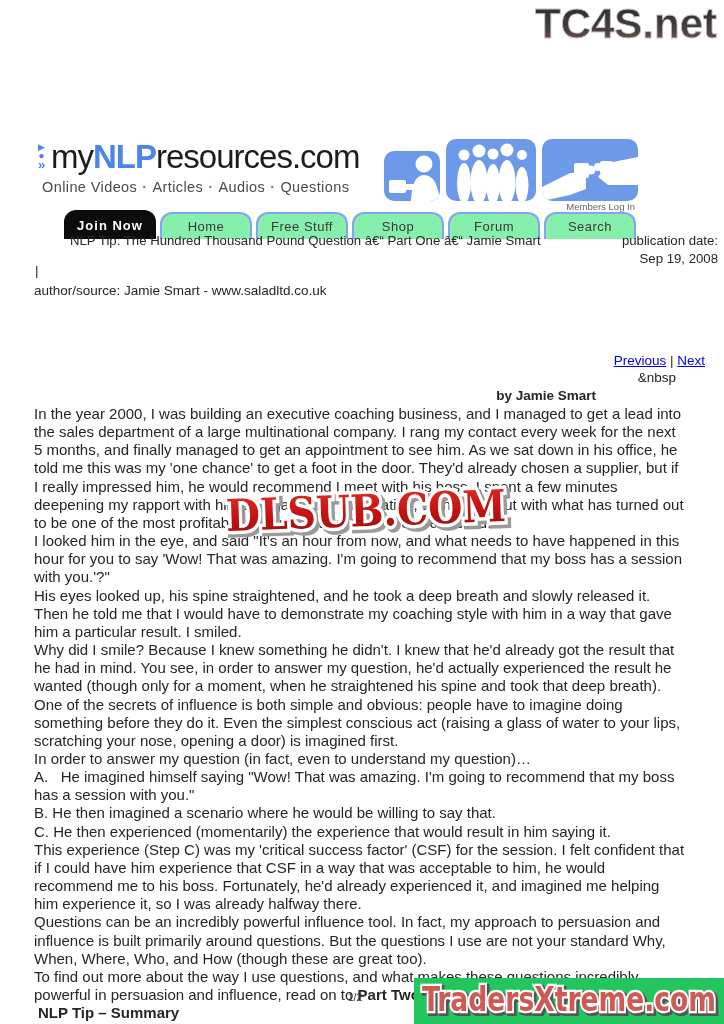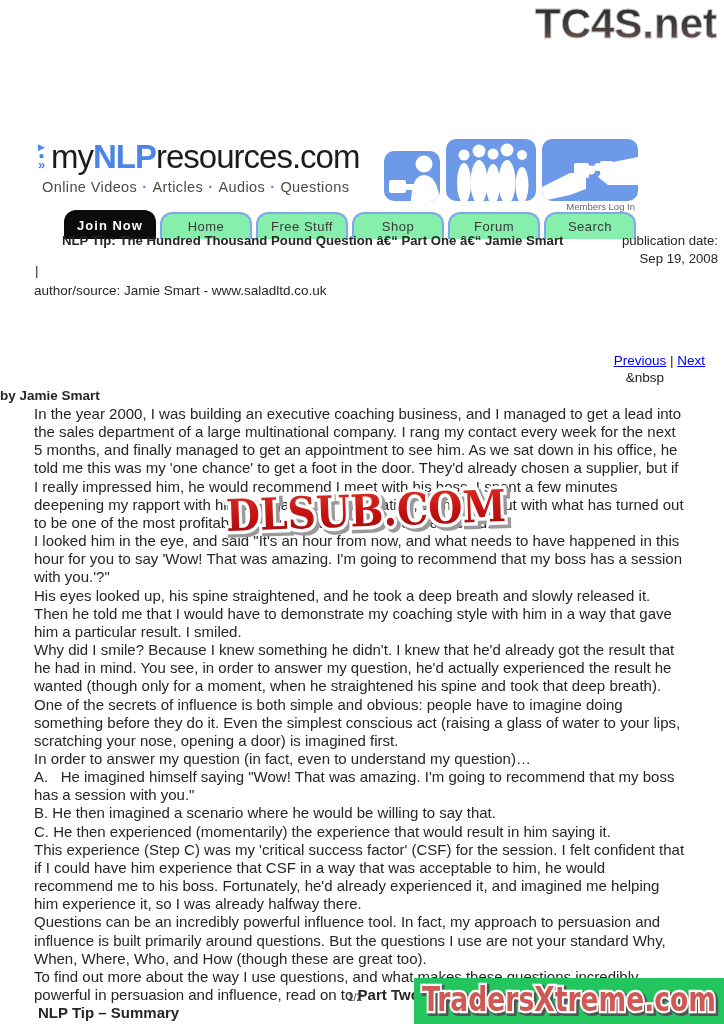--- a/index.html
+++ b/index.html
@@ -35,33 +35,33 @@
   
   .tabs{position:absolute;top:212px;left:64px;display:flex;gap:4px;height:27px;align-items:flex-end;}
   .tab{width:88px;height:25px;border:2px solid #7fa6ee;border-bottom:none;
        border-radius:12px 12px 0 0;background:#86efac;color:#3a3a3a;font-size:13px;
        display:flex;align-items:center;justify-content:center;letter-spacing:.5px;cursor:pointer;}
   .tab.active{background:#0c0c0c;border-color:#0c0c0c;color:#fff;font-weight:bold;height:27px;letter-spacing:1px;margin-top:40px;}
 
   
   .title-row{position:absolute;top:233px;left:34px;width:684px;display:flex;
              justify-content:space-between;align-items:baseline;font-size:13.2px;}
-  .title-main{font-weight:bold;margin-left:28px;white-space:nowrap;text-align:center;}
+  .title-main{font-weight:normal;margin-left:36px;white-space:nowrap;text-align:center;}
   .pub-label{white-space:nowrap;}
   .pub-date{position:absolute;top:251px;left:34px;width:684px;text-align:right;font-size:13.2px;}
   .pipe{position:absolute;top:263px;left:35px;font-size:13.5px;}
   .author{position:absolute;top:283px;left:34px;font-size:13.5px;}
 
   
-  .pager{position:absolute;top:352px;right:19px;text-align:center;font-size:13.5px;line-height:17px;}
+  .pager{position:absolute;top:352px;right:19px;text-align:right;font-size:13.5px;line-height:17px;}
   .pager a{color:#0000EE;text-decoration:underline;cursor:pointer;}
   .pager .nbsp-line{margin-right:29px;color:#1c1c1c;}
 
   
-  .byline{position:absolute;top:388px;left:0;width:596px;text-align:left;
+  .byline{position:absolute;top:388px;left:0;width:596px;text-align:right;
           font-weight:bold;font-size:13.5px;}
   .article{position:absolute;top:405px;left:34px;width:652px;font-size:15px;
            line-height:18.15px;color:#262626;}
   .article p{margin:0;}
   .article .bold{font-weight:bold;}
   .article p.summary{font-weight:bold;padding-left:4px;}
 
   
   #dlsub{position:absolute;top:482px;left:220px;transform:rotate(-2deg);}
 

